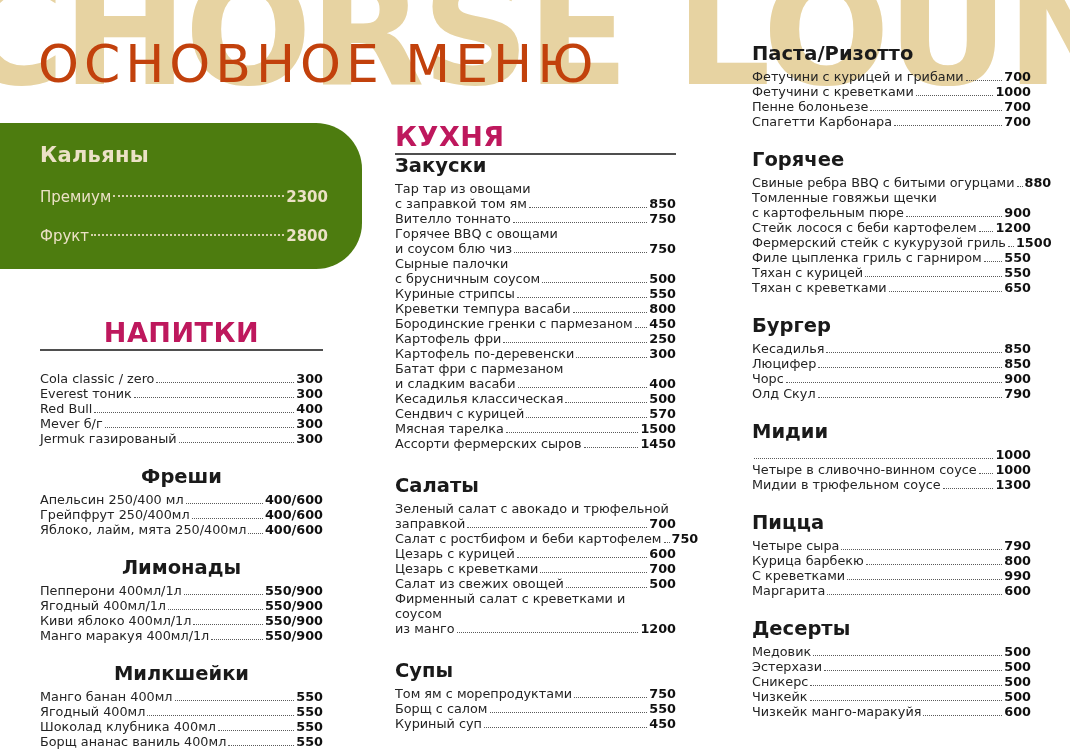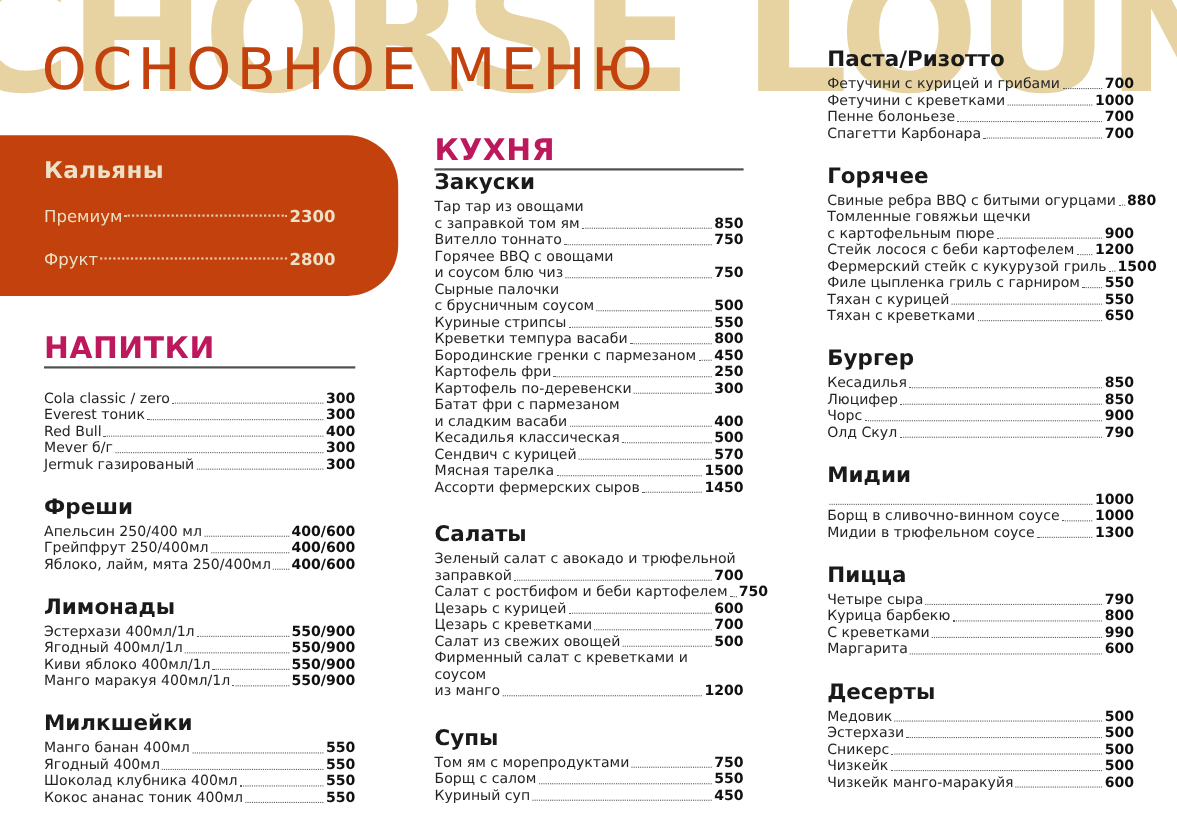--- a/index.html
+++ b/index.html
@@ -13,31 +13,31 @@
     font-size:150px;line-height:1;font-weight:700;letter-spacing:-3px;
     color:#e7d3a2;white-space:nowrap;
   }
   .menu-title{
     position:absolute;top:34px;left:38px;z-index:2;margin:0;
     font-size:52px;font-weight:400;letter-spacing:5px;color:#c2410c;white-space:nowrap;
   }
   
   .hookah-box{
     position:absolute;left:0;top:123px;z-index:2;width:362px;height:146px;
-    box-sizing:border-box;background:#c2410c;border-radius:0 46px 46px 0;
-    padding:20px 57px 0 40px;color:#ece1c6;
+    box-sizing:border-box;background:#4d7c0f;border-radius:0 46px 46px 0;
+    padding:20px 34px 0 40px;color:#ece1c6;
   }
   .hookah-title{font-size:21px;font-weight:700;line-height:24px;letter-spacing:.3px;}
   .hookah-items .row{font-size:15px;line-height:17px;color:#ece1c6;}
   .hookah-items .row:first-child{margin-top:22px;align-items:center;}
   .hookah-items .dots{border-bottom:2px dotted rgba(236,225,198,.85);}
   .hookah-items .price{color:#ece1c6;}
 
   .col{position:absolute;z-index:2;}
-  #col-left{left:40px;top:303px;width:283px;}
+  #col-left{left:40px;top:319px;width:283px;text-align:center;}
   #col-mid{left:395px;top:123px;width:281px;}
   #col-right{left:752px;top:43px;width:279px;}
 
   .col-header{font-size:27px;line-height:27px;font-weight:800;color:#be185d;letter-spacing:.5px;}
   .col-rule{border:none;border-top:2px solid #4f4f4f;margin:3px 0 0 0;}
 
   .section{margin-top:20px;}
   #col-mid .section{margin-top:24px;}
   #col-mid .section:first-child{margin-top:0;}
   #col-right .section:first-child{margin-top:0;}
@@ -139,21 +139,21 @@
               <span class="nm">Яблоко, лайм, мята 250/400мл</span>
               <span class="dots"></span>
               <span class="price">400/600</span>
             </div>
           </div>
         </section>
         <section class="section">
           <div class="sec-title">Лимонады</div>
           <div class="item">
             <div class="row">
-              <span class="nm">Эстерхази 400мл/1л</span>
+              <span class="nm">Пепперони 400мл/1л</span>
               <span class="dots"></span>
               <span class="price">550/900</span>
             </div>
           </div>
           <div class="item">
             <div class="row">
               <span class="nm">Ягодный 400мл/1л</span>
               <span class="dots"></span>
               <span class="price">550/900</span>
             </div>
@@ -191,21 +191,21 @@
           </div>
           <div class="item">
             <div class="row">
               <span class="nm">Шоколад клубника 400мл</span>
               <span class="dots"></span>
               <span class="price">550</span>
             </div>
           </div>
           <div class="item">
             <div class="row">
-              <span class="nm">Кокос ананас тоник 400мл</span>
+              <span class="nm">Борщ ананас ваниль 400мл</span>
               <span class="dots"></span>
               <span class="price">550</span>
             </div>
           </div>
         </section>
       </div>
   </div>
 
   <div class="col" id="col-mid">
     <div class="col-header">КУХНЯ</div>
@@ -510,21 +510,21 @@
         <section class="section">
           <div class="sec-title">Мидии</div>
           <div class="item">
             <div class="row">
               <span class="dots"></span>
               <span class="price">1000</span>
             </div>
           </div>
           <div class="item">
             <div class="row">
-              <span class="nm">Борщ в сливочно-винном соусе</span>
+              <span class="nm">Четыре в сливочно-винном соусе</span>
               <span class="dots"></span>
               <span class="price">1000</span>
             </div>
           </div>
           <div class="item">
             <div class="row">
               <span class="nm">Мидии в трюфельном соусе</span>
               <span class="dots"></span>
               <span class="price">1300</span>
             </div>

